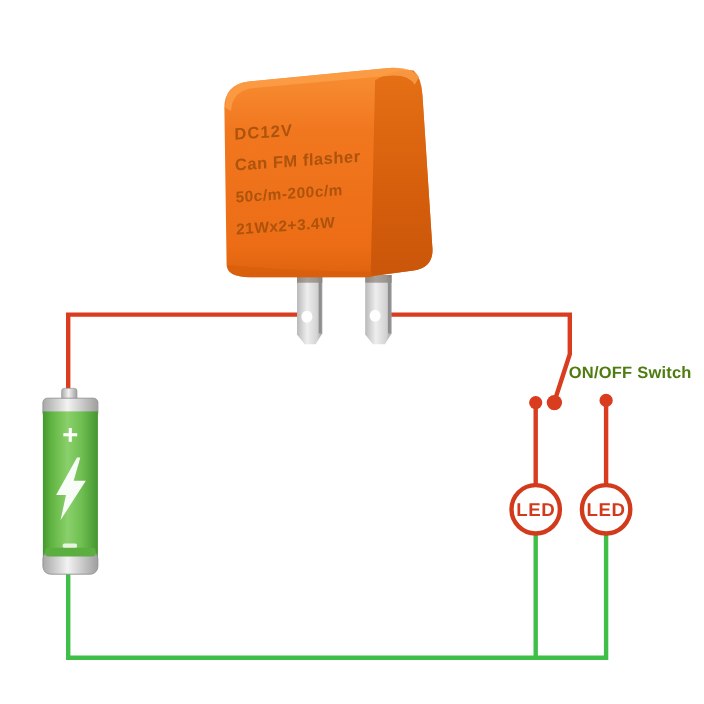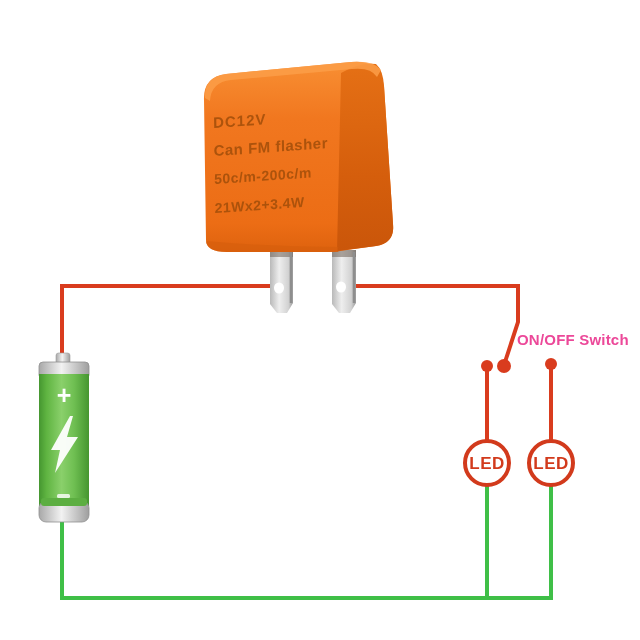--- a/index.html
+++ b/index.html
@@ -23,21 +23,21 @@
   }
   .relay-line1{font-size:15px;letter-spacing:1px;margin-bottom:11px;}
   .relay-line2{font-size:15px;letter-spacing:0.5px;margin-bottom:12px;}
   .relay-line3{font-size:14px;letter-spacing:0.5px;margin-bottom:13px;}
   .relay-line4{font-size:14px;letter-spacing:0.5px;}
   .switch-label{
     position:absolute;
     left:517px;top:331px;
     font-size:15px;
     font-weight:bold;
-    color:#ec4899;
+    color:#4d7c0f;
     letter-spacing:0.2px;
     white-space:nowrap;
   }
   .led-text{
     font-size:17px;
     font-weight:bold;
     fill:#d23a1c;
     letter-spacing:0.5px;
   }
   .batt-plus{

